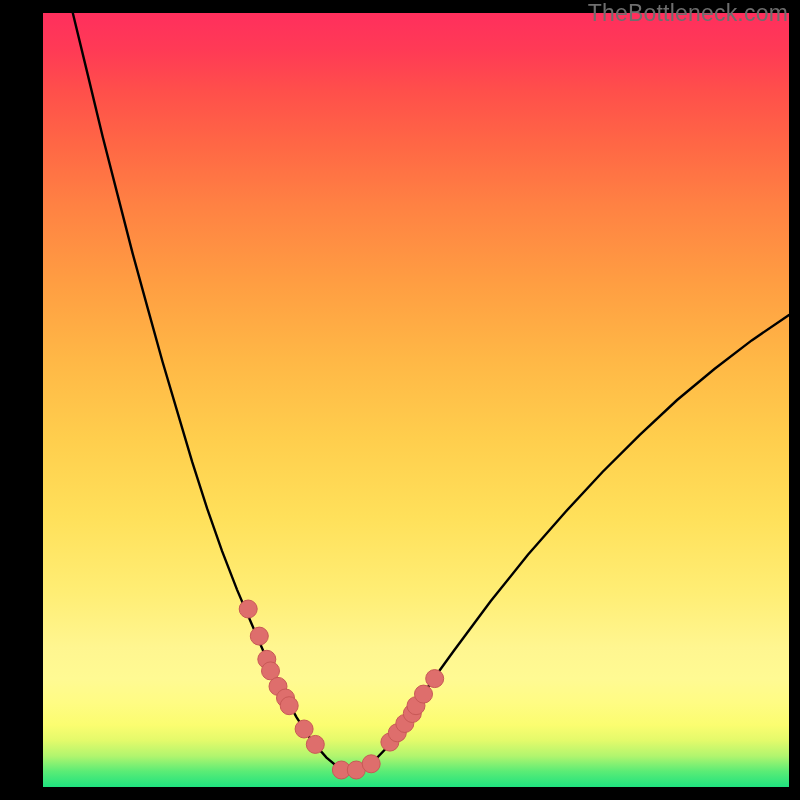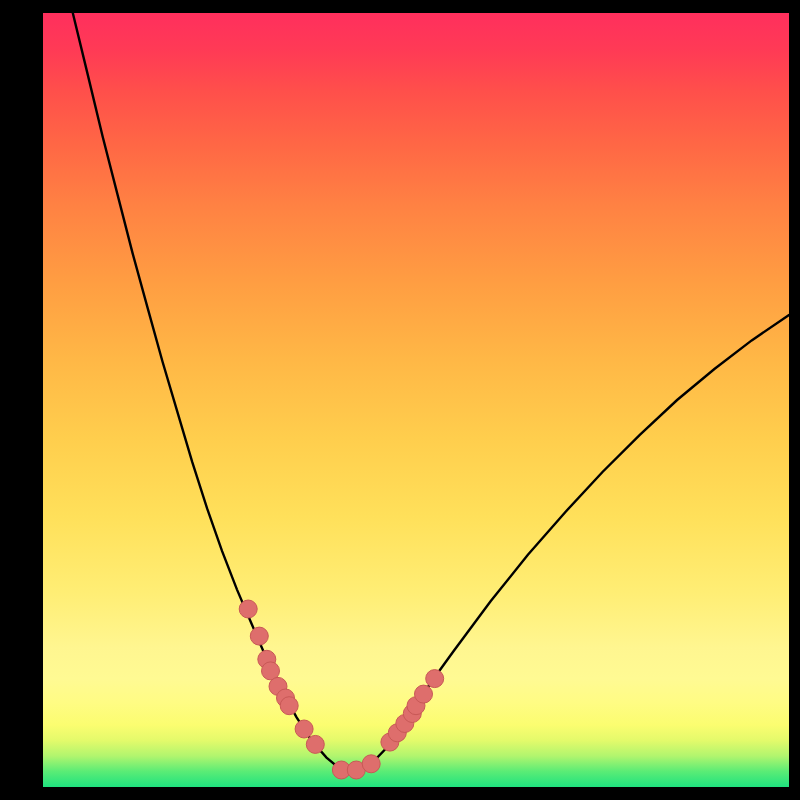--- a/index.html
+++ b/index.html
@@ -93,13 +93,14 @@
         <circle cx="346.9" cy="729.1" r="9" fill="#de6e6c" stroke="#c85856" stroke-width="1"></circle>
         <circle cx="354.3" cy="719.8" r="9" fill="#de6e6c" stroke="#c85856" stroke-width="1"></circle>
         <circle cx="361.8" cy="710.5" r="9" fill="#de6e6c" stroke="#c85856" stroke-width="1"></circle>
         <circle cx="369.3" cy="700.5" r="9" fill="#de6e6c" stroke="#c85856" stroke-width="1"></circle>
         <circle cx="373.0" cy="692.7" r="9" fill="#de6e6c" stroke="#c85856" stroke-width="1"></circle>
         <circle cx="380.5" cy="681.1" r="9" fill="#de6e6c" stroke="#c85856" stroke-width="1"></circle>
         <circle cx="391.7" cy="665.6" r="9" fill="#de6e6c" stroke="#c85856" stroke-width="1"></circle>
       </g>
   </svg>
 
+  <div class="watermark">TheBottleneck.com</div>
 </div>
 
 </body></html>

